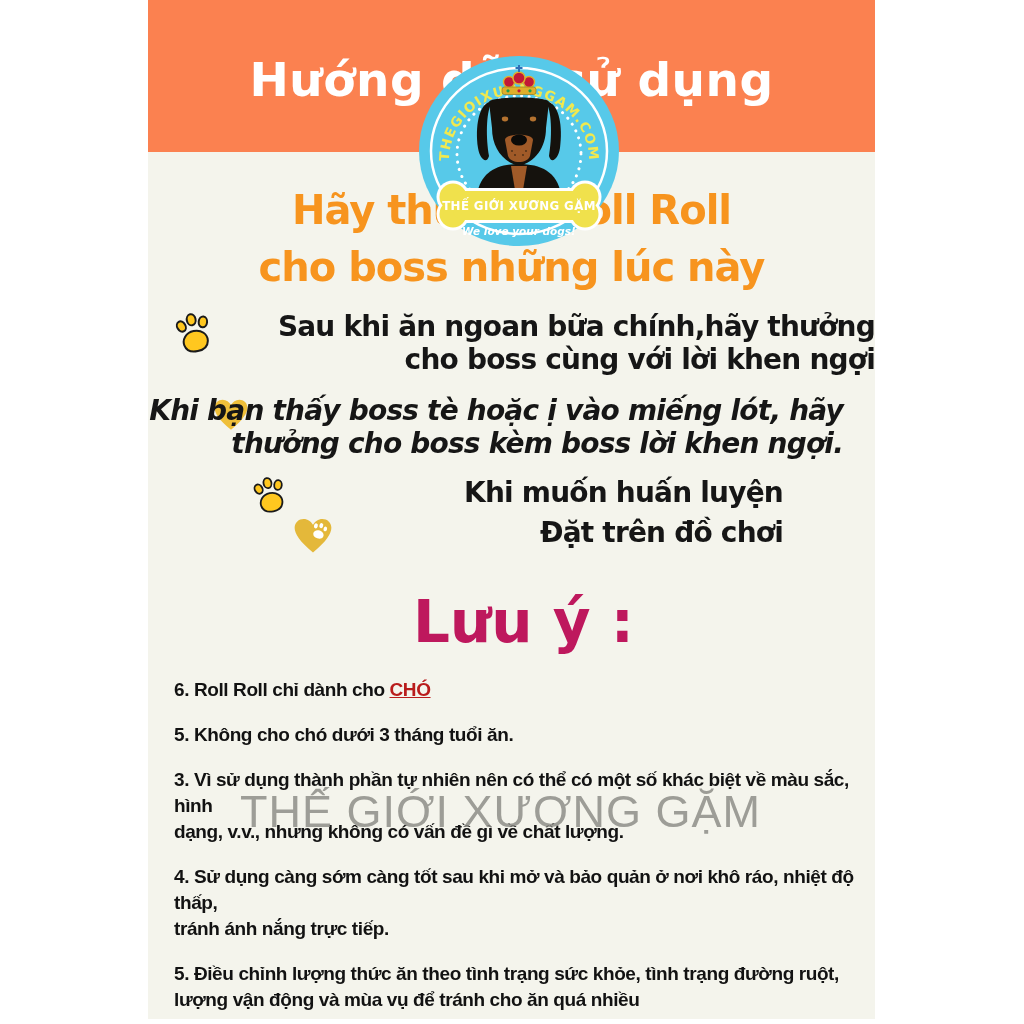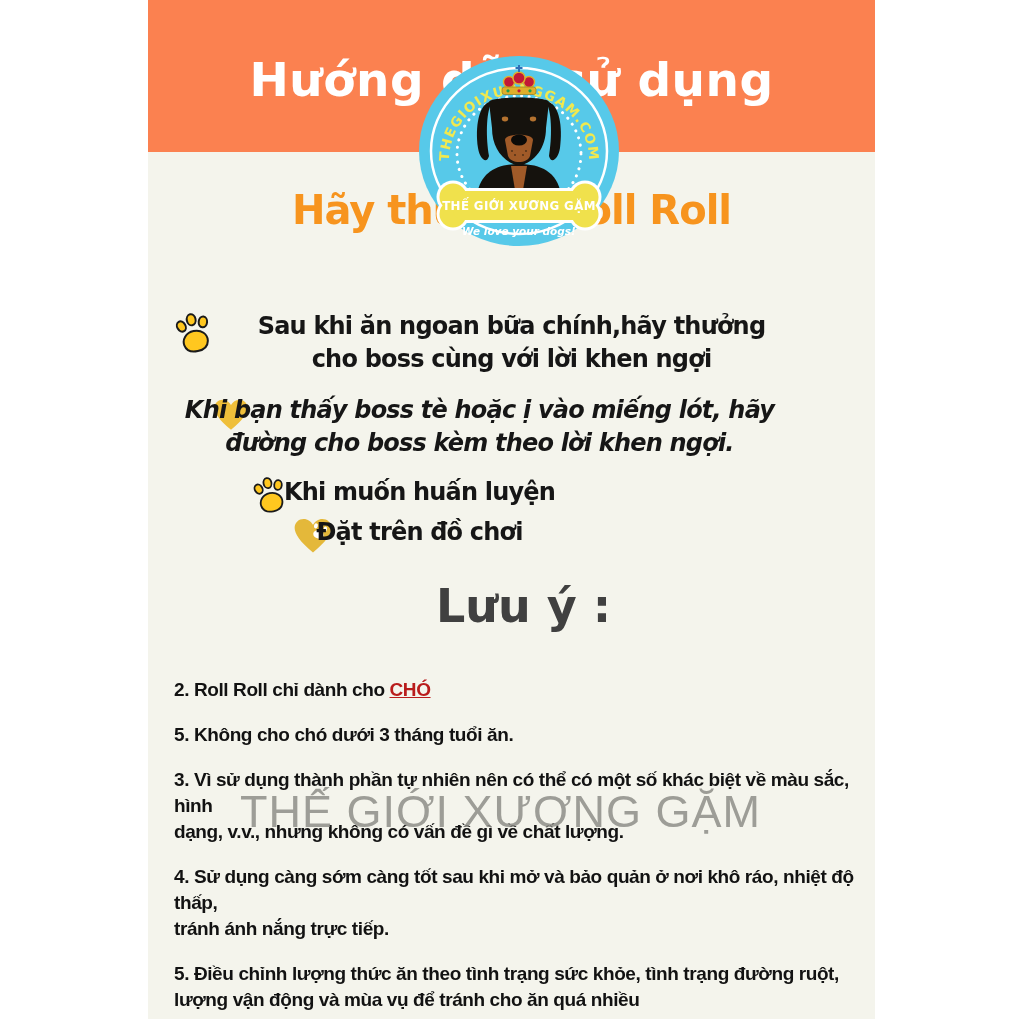--- a/index.html
+++ b/index.html
@@ -6,51 +6,52 @@
   body{width:1024px;height:1024px;background:#ffffff;overflow:hidden;position:relative;
        font-family:"DejaVu Sans",sans-serif;}
   .poster{position:absolute;left:148px;top:0;width:727px;height:1019px;background:#F4F4EC;overflow:hidden;}
   .header-band{position:absolute;left:0;top:0;width:100%;height:152px;background:#FB8150;}
   .main-title{position:absolute;left:0;top:54px;width:100%;text-align:center;
       font-size:47px;font-weight:bold;color:#ffffff;letter-spacing:0.5px;line-height:1.1;}
   .badge{position:absolute;left:271px;top:56px;width:200px;height:190px;z-index:6;}
   .subheading{position:absolute;left:0;top:182px;width:100%;text-align:center;z-index:2;
       color:#F7941E;font-size:40px;font-weight:bold;line-height:57px;letter-spacing:-1px;}
   .tip-row{position:absolute;left:0;width:100%;}
-  .tip-row .tip-text{position:absolute;left:0;right:0;top:0;text-align:center;
-      color:#161616;font-size:24px;font-weight:bold;line-height:33px;letter-spacing:-0.8px;}
+  .tip-row .tip-text{position:absolute;left:0;right:0;top:0;text-align:right;
+      color:#161616;font-size:28px;font-weight:bold;line-height:33px;letter-spacing:-0.8px;}
   .tip-icon{position:absolute;}
   .row-1{top:310px;height:72px;}
   .row-2{top:394px;height:72px;font-style:italic;}
   .row-2 .tip-text{transform:translateX(-32px);}
   .row-3{top:476px;height:40px;}
   .row-3 .tip-text{transform:translateX(-92px);}
   .row-4{top:516px;height:40px;}
   .row-4 .tip-text{transform:translateX(-92px);}
-  .note-heading{position:absolute;left:0;top:572px;width:100%;text-align:center;
-      transform:translateX(12px);color:#404040;font-size:46px;font-weight:bold;line-height:68px;}
+  .note-heading{position:absolute;left:0;top:588px;width:100%;text-align:center;
+      transform:translateX(12px);color:#be185d;font-size:58px;font-weight:bold;line-height:68px;}
   .notes{position:absolute;left:26px;top:677px;width:702px;
       font-family:"Liberation Sans",sans-serif;font-weight:bold;color:#121212;
       font-size:19px;line-height:26px;letter-spacing:-0.4px;}
   .note-item{white-space:pre-line;margin-bottom:19px;}
   .note-highlight{color:#b91c1c;text-decoration:underline;}
   .watermark{position:absolute;left:0;top:786px;width:100%;text-align:center;z-index:4;
       transform:translateX(-11px);font-family:"Liberation Sans",sans-serif;font-weight:normal;
       font-size:45px;letter-spacing:1px;color:#8B8B85;opacity:0.82;white-space:nowrap;}
 </style>
 </head>
 <body>
 
 <div class="poster">
 
   <div class="header-band"></div>
   <div class="main-title">Hướng dẫn sử dụng</div>
 
   <div class="subheading">
     <div>Hãy thưởng Roll Roll</div>
+    <div>cho boss những lúc này</div>
   </div>
 
   <svg class="badge" viewBox="0 0 200 190" xmlns="http://www.w3.org/2000/svg">
     <ellipse cx="100" cy="95" rx="100" ry="95" fill="#57C9E9"></ellipse>
     <ellipse cx="100" cy="95" rx="88" ry="83" fill="none" stroke="#ffffff" stroke-width="2.5"></ellipse>
     <ellipse cx="100" cy="98" rx="62" ry="58" fill="none" stroke="#ffffff" stroke-width="3" stroke-dasharray="0.1,7.4" stroke-linecap="round"></ellipse>
     <path id="arcpath" d="M 30,104 A 70,66 0 0 1 170,104" fill="none"></path>
     <text font-size="13.5" font-weight="bold" fill="#F2E94D" letter-spacing="1.2" font-family="DejaVu Sans, sans-serif">
       <textPath href="#arcpath" startOffset="50%" text-anchor="middle">THEGIOIXUONGGAM.COM</textPath>
     </text>
@@ -116,21 +117,21 @@
       <div>cho boss cùng với lời khen ngợi</div>
     </div>
   </div>
 
   <div class="tip-row row-2">
     <svg class="tip-icon" style="left:66px;top:5px" width="34" height="32" viewBox="0 0 30 28">
       <path d="M15,27 C4.5,18.5 0.5,12 0.5,7.5 C0.5,3.2 3.8,0.5 7.6,0.5 C10.9,0.5 13.5,2.4 15,5.2 C16.5,2.4 19.1,0.5 22.4,0.5 C26.2,0.5 29.5,3.2 29.5,7.5 C29.5,12 25.5,18.5 15,27 Z" fill="#EFBF3A"></path>
     </svg>
     <div class="tip-text">
       <div>Khi bạn thấy boss tè hoặc ị vào miếng lót, hãy</div>
-      <div>đường cho boss kèm theo lời khen ngợi.</div>
+      <div>thưởng cho boss kèm boss lời khen ngợi.</div>
     </div>
   </div>
 
   <div class="tip-row row-3">
     <svg class="tip-icon" style="left:104px;top:0px" width="36" height="38" viewBox="0 0 40 42">
       <g transform="rotate(-12 20 21)" fill="#FFC71F" stroke="#1A1A1A" stroke-width="2">
         <ellipse cx="9" cy="12" rx="4.2" ry="5.4" transform="rotate(-18 9 12)"></ellipse>
         <ellipse cx="20" cy="7.5" rx="4.4" ry="5.6"></ellipse>
         <ellipse cx="31" cy="12" rx="4.2" ry="5.4" transform="rotate(18 31 12)"></ellipse>
         <path d="M20,19 C28,19 33,25 32,31 C31,37 26,39.5 20,39.5 C14,39.5 9,37 8,31 C7,25 12,19 20,19 Z"></path>
@@ -152,21 +153,21 @@
       </g>
     </svg>
     <div class="tip-text">
       <div>Đặt trên đồ chơi</div>
     </div>
   </div>
 
   <div class="note-heading">Lưu ý :</div>
 
   <div class="notes">
-    <div class="note-item"><span>2. Roll Roll chỉ dành cho </span><span class="note-highlight">CHÓ</span></div>
+    <div class="note-item"><span>6. Roll Roll chỉ dành cho </span><span class="note-highlight">CHÓ</span></div>
     <div class="note-item">5. Không cho chó dưới 3 tháng tuổi ăn.</div>
     <div class="note-item">3. Vì sử dụng thành phần tự nhiên nên có thể có một số khác biệt về màu sắc, hình
 dạng, v.v., nhưng không có vấn đề gì về chất lượng.</div>
     <div class="note-item">4. Sử dụng càng sớm càng tốt sau khi mở và bảo quản ở nơi khô ráo, nhiệt độ thấp,
 tránh ánh nắng trực tiếp.</div>
     <div class="note-item">5. Điều chỉnh lượng thức ăn theo tình trạng sức khỏe, tình trạng đường ruột,
 lượng vận động và mùa vụ để tránh cho ăn quá nhiều</div>
   </div>
 
   <div class="watermark">THẾ GIỚI XƯƠNG GẶM</div>

